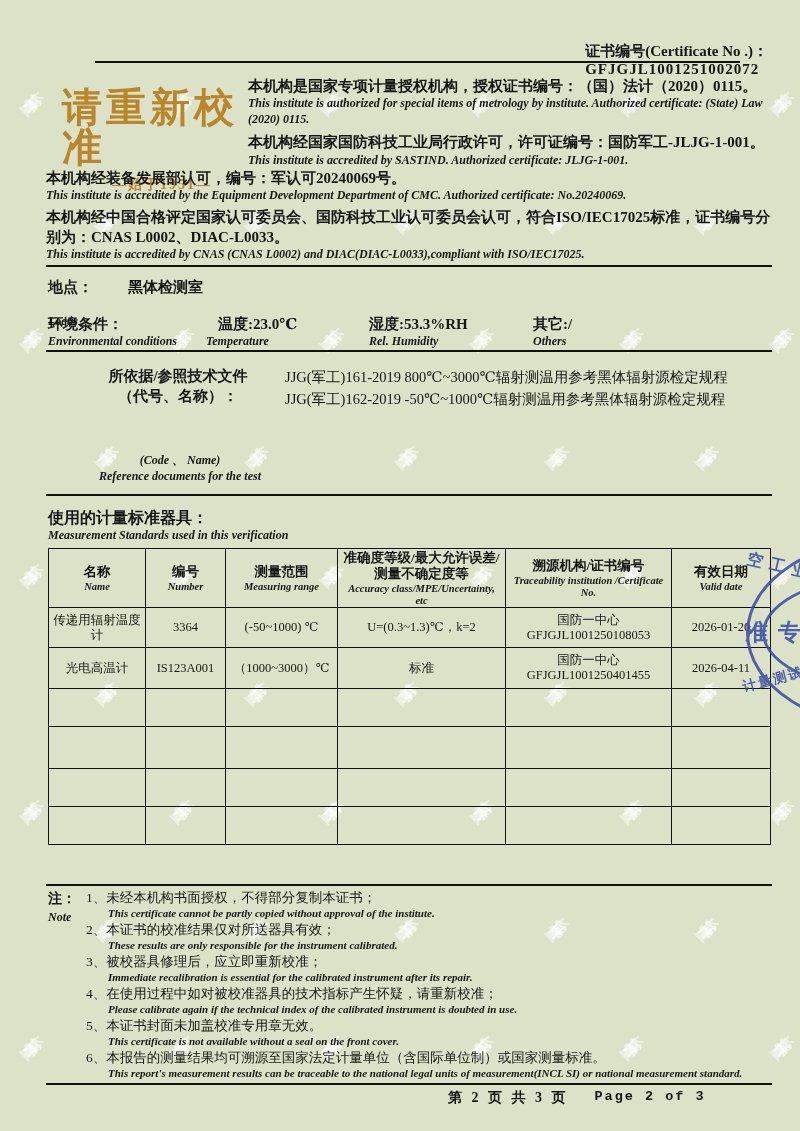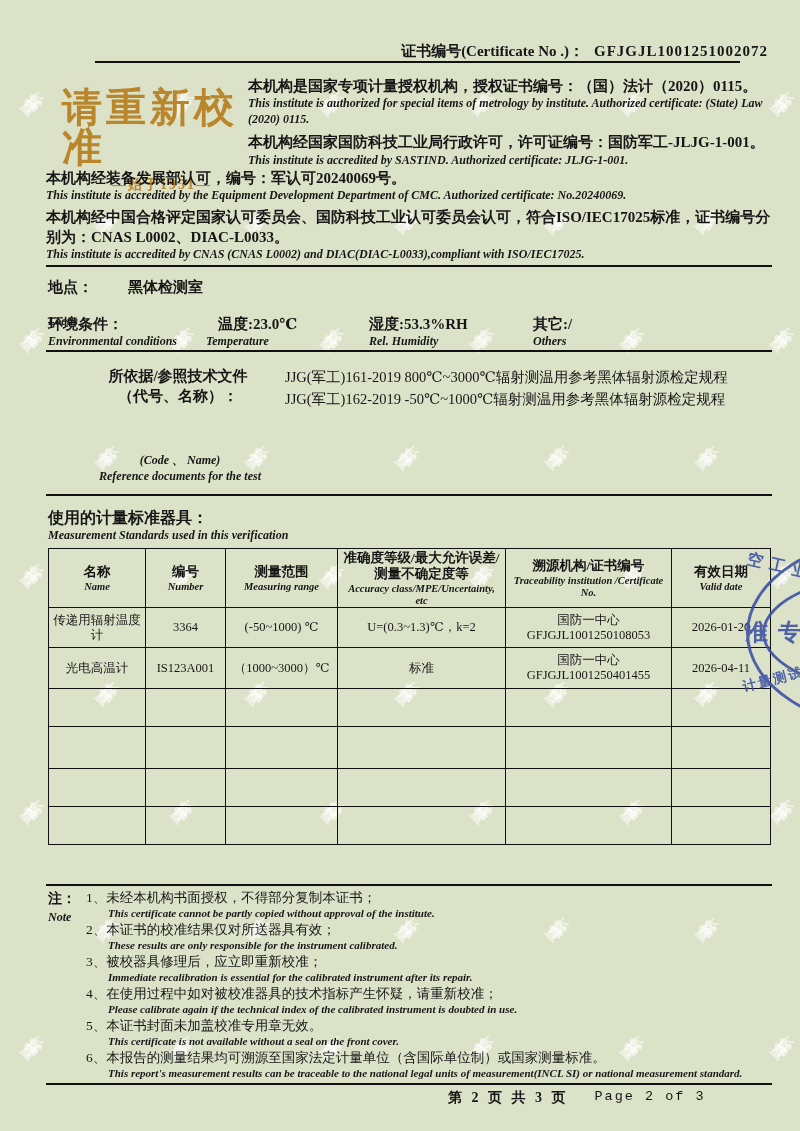--- a/index.html
+++ b/index.html
@@ -11,21 +11,21 @@
     font-size:15px;font-weight:bold;letter-spacing:4px;color:rgba(255,255,255,0.55);}
   #content{z-index:1;}
   .abs{position:absolute;}
   .rule{position:absolute;background:#111;height:2px;}
   .cn{font-size:15px;line-height:1.35;}
   .cn-b{font-weight:bold;}
   .en{font-size:12px;font-style:italic;font-weight:bold;line-height:1.3;}
   .gold{color:#b9862c;}
   .logo-title{font-size:40px;font-weight:bold;letter-spacing:4px;line-height:1;}
   .logo-sub{font-size:14px;font-weight:bold;letter-spacing:2px;text-align:center;margin-top:8px;}
-  .cert-row{display:flex;gap:10px;align-items:center;font-weight:bold;}
+  .cert-row{display:flex;align-items:flex-start;font-weight:bold;flex-direction:column;}
   .cert-row .lbl{font-size:15px;}
   .cert-row .num{font-size:15px;letter-spacing:1px;}
   table.std{border-collapse:collapse;table-layout:fixed;width:722px;}
   table.std th,table.std td{border:1.6px solid #111;padding:1px 3px;text-align:center;vertical-align:middle;overflow:hidden;}
   table.std th .cn-h{font-size:13.5px;font-weight:bold;line-height:1.15;}
   table.std th .en-h{font-size:10.5px;font-style:italic;font-weight:bold;line-height:1.1;margin-top:2px;}
   table.std td{font-size:12.5px;line-height:1.2;}
   .note-item .n-cn{font-size:13.5px;line-height:17px;}
   .note-item .n-en{font-size:11px;font-style:italic;font-weight:bold;line-height:15px;padding-left:22px;}
   .stamp{position:absolute;right:0;top:533px;width:62px;height:200px;overflow:hidden;z-index:2;opacity:.88;pointer-events:none;}
@@ -271,21 +271,21 @@
       </div>
       <div class="note-item">
         <div class="n-cn">6、本报告的测量结果均可溯源至国家法定计量单位（含国际单位制）或国家测量标准。</div>
         <div class="n-en">This report's measurement results can be traceable to the national legal units of measurement(INCL SI) or national measurement standard.</div>
       </div>
     </div>
 
     <div class="rule" style="top:1083px;left:46px;width:726px;"></div>
     <div class="abs" style="top:1089px;left:448px;display:flex;gap:26px;">
       <span class="cn cn-b" style="font-size:14px;letter-spacing:3px;">第 2 页 共 3 页</span>
-      <span style="font-size:13.5px;font-weight:normal;letter-spacing:2px;font-family:'Liberation Mono','DejaVu Sans Mono',monospace;">Page 2 of 3</span>
+      <span style="font-size:13.5px;font-weight:bold;letter-spacing:2px;font-family:'Liberation Mono','DejaVu Sans Mono',monospace;">Page 2 of 3</span>
     </div>
 
   </div>
 
   <div class="stamp">
     <div class="ring" style="left:8px;top:2px;width:300px;height:190px;"></div>
     <div class="ring" style="left:24px;top:38px;width:280px;height:118px;"></div>
     <div class="txt" style="left:8px;top:26px;font-size:16px;font-weight:bold;letter-spacing:7px;transform:rotate(13deg);">空工业集</div>
     <div class="txt" style="left:7px;top:84px;font-size:23px;font-weight:bold;letter-spacing:10px;">准专用</div>
     <div class="txt" style="left:4px;top:136px;font-size:13.5px;font-weight:bold;letter-spacing:2px;transform:rotate(-14deg);">计量测试技</div>

